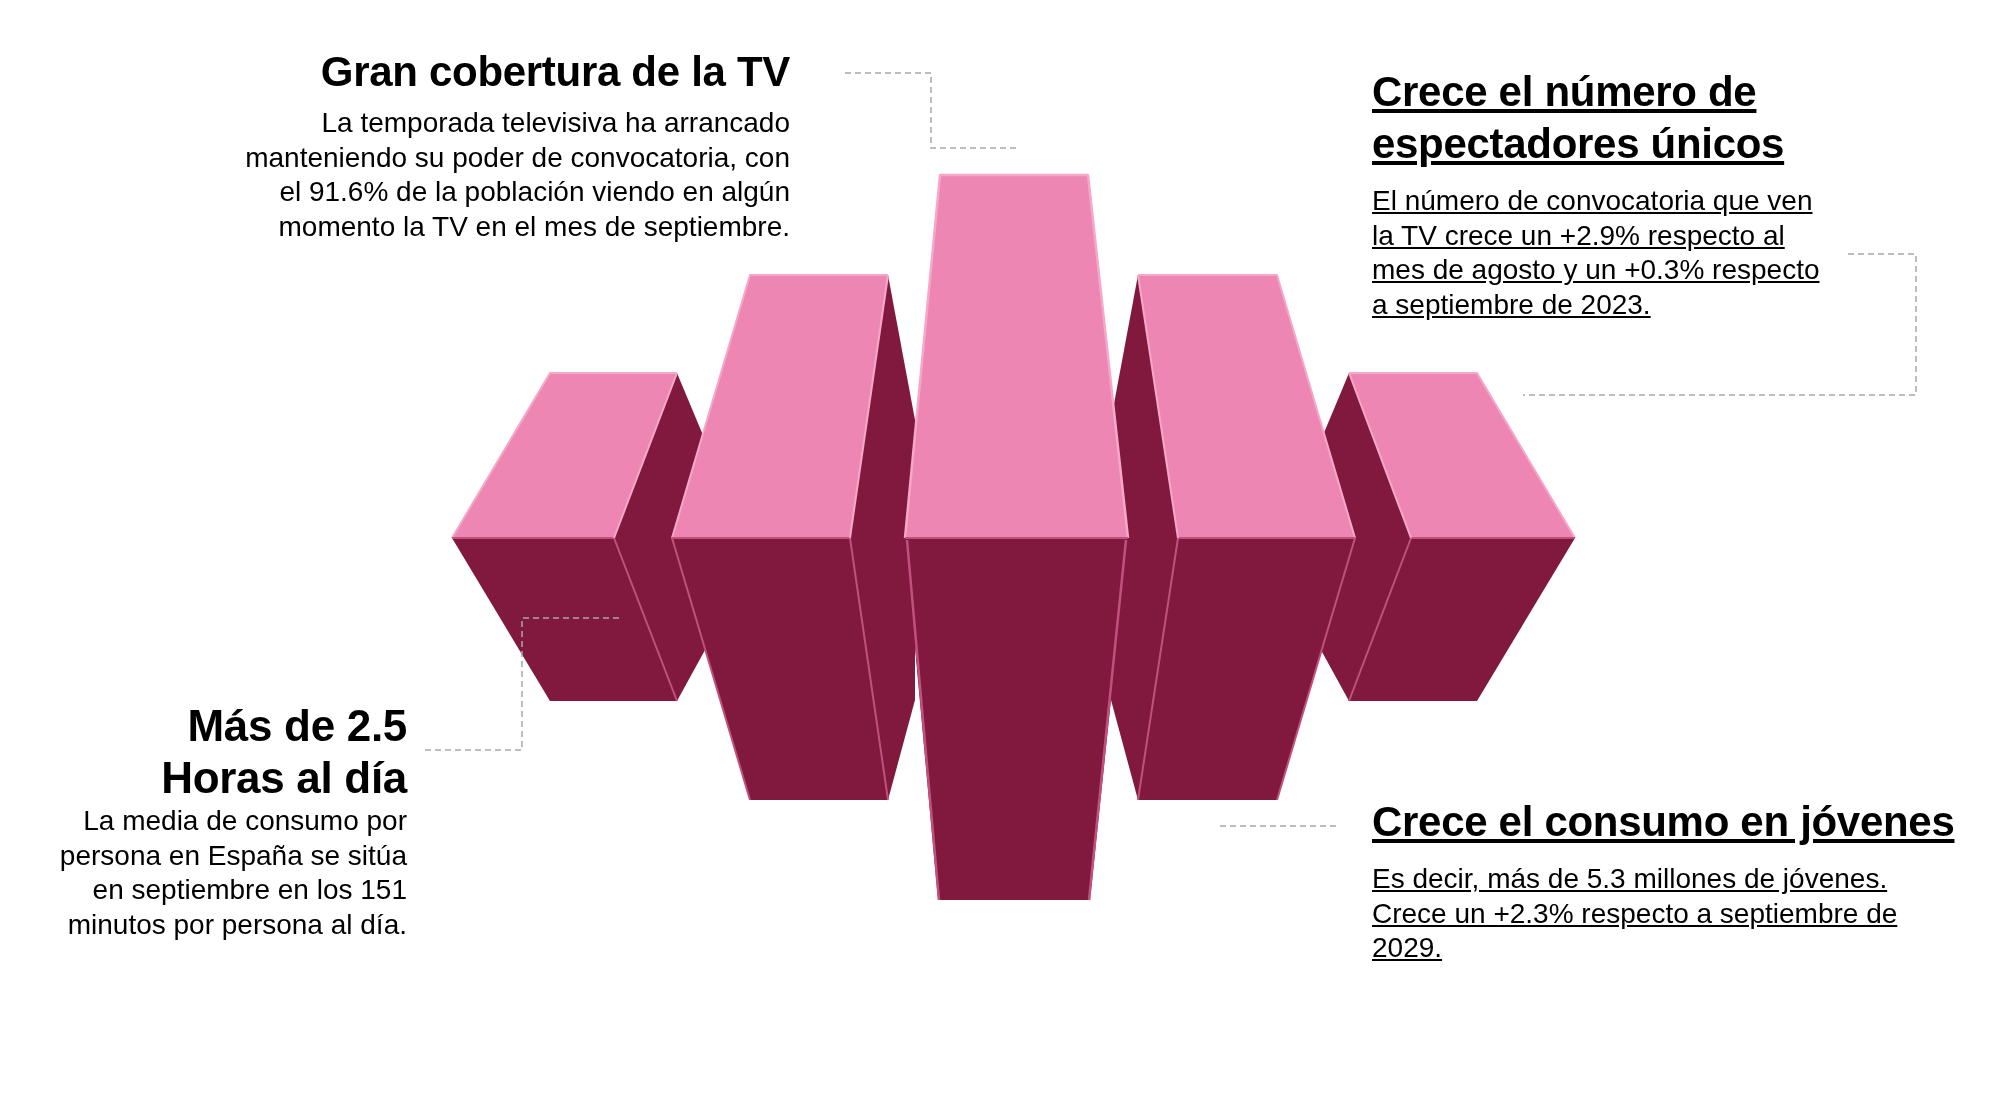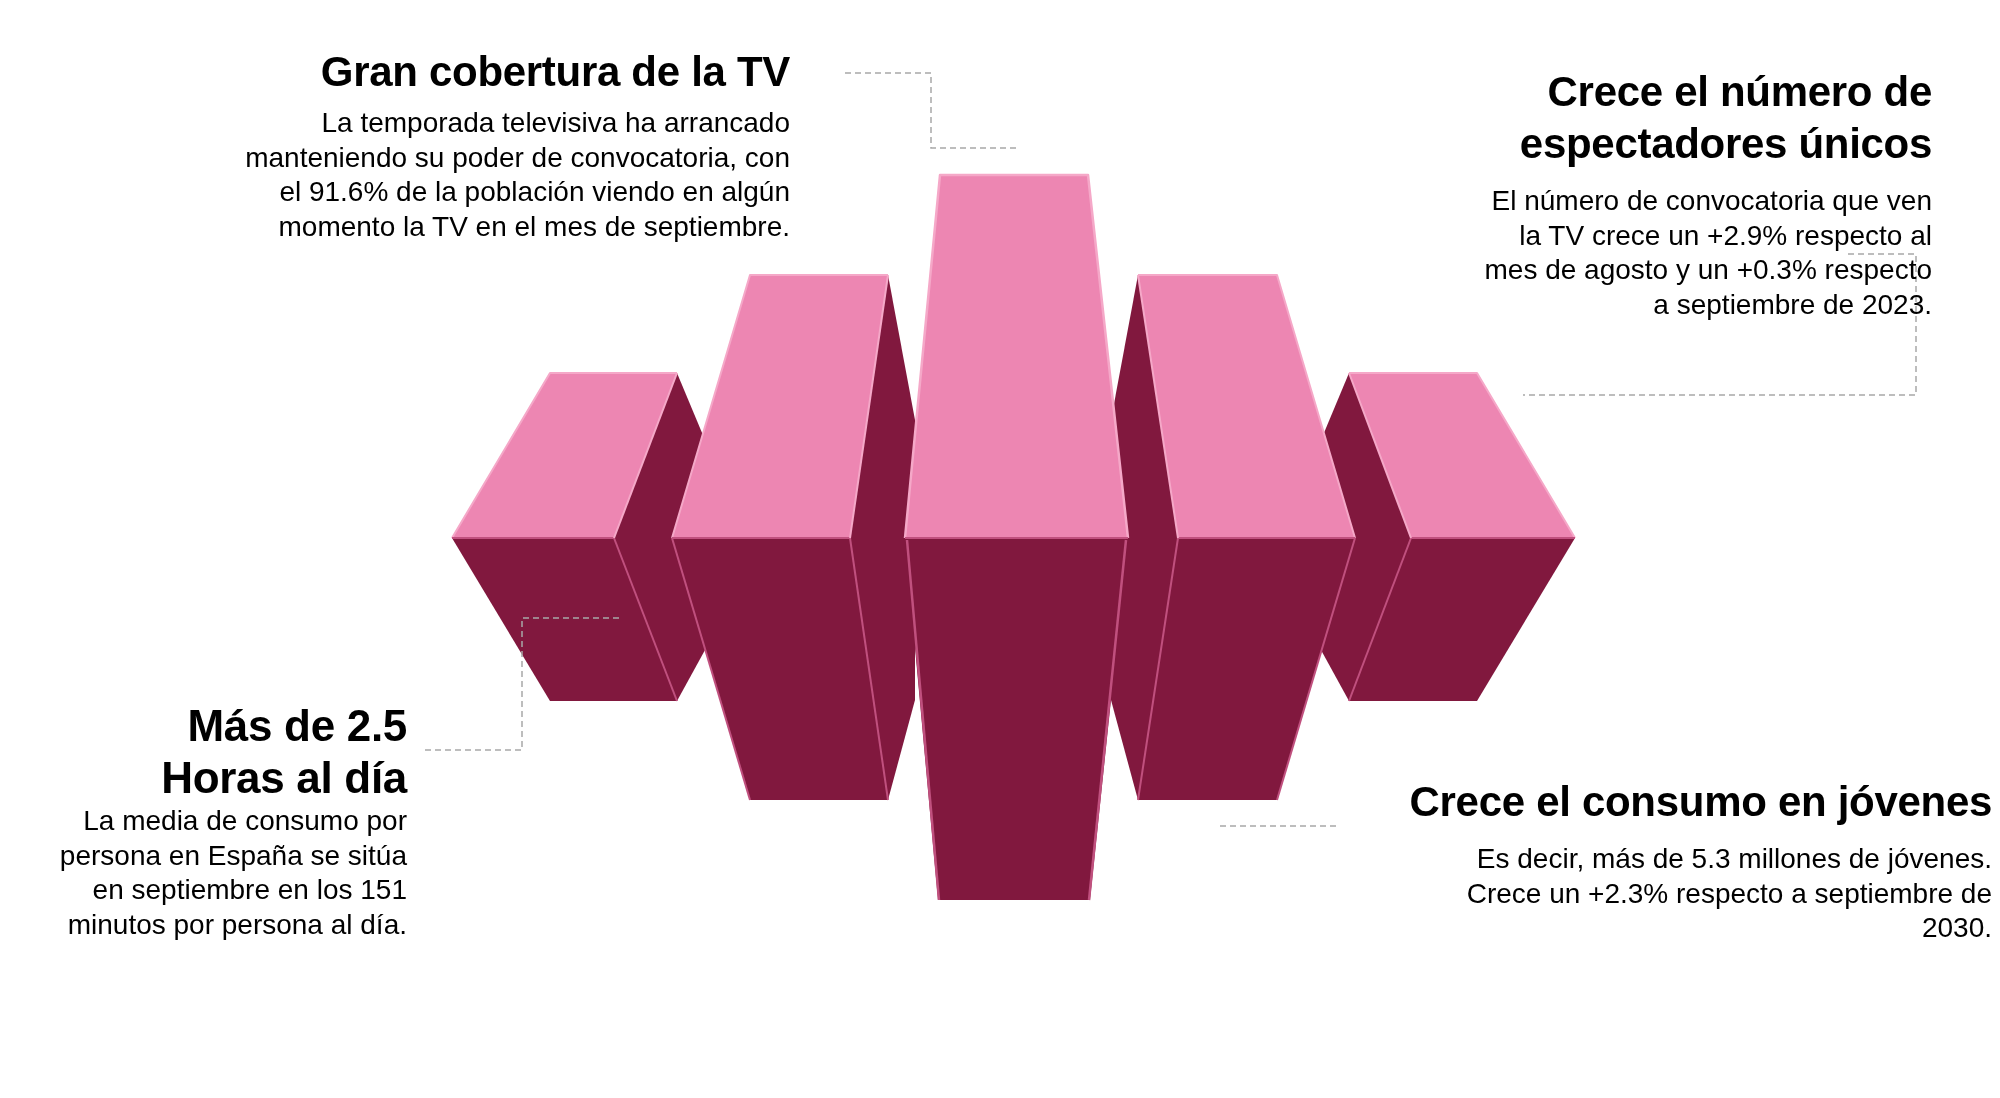--- a/index.html
+++ b/index.html
@@ -4,28 +4,28 @@
 <style>
   html, body { margin: 0; padding: 0; background: #ffffff; }
   body { width: 2000px; height: 1098px; position: relative; overflow: hidden;
          font-family: "Liberation Sans", "DejaVu Sans", sans-serif; color: #000; }
   .canvas { position: absolute; left: 0; top: 0; width: 2000px; height: 1098px; }
   svg.bars { position: absolute; left: 0; top: 0; }
   .block { position: absolute; }
   .block h2 { margin: 0; font-weight: 700; font-size: 42px; line-height: 52px; letter-spacing: -0.3px; }
   .block p { margin: 0; font-size: 28px; line-height: 34.5px; font-weight: 400; }
   .right-align { text-align: right; }
-  .left-align { text-align: right; }
+  .left-align { text-align: left; text-decoration: underline; }
   #blk-coverage { right: 1210px; top: 46px; width: 620px; }
   #blk-coverage h2 { margin-bottom: 8px; }
   #blk-viewers { left: 1372px; top: 66px; width: 560px; }
   #blk-viewers h2 { margin-bottom: 14px; }
   #blk-hours { right: 1593px; top: 700px; width: 420px; }
   #blk-hours h2 { font-size: 44px; line-height: 52px; }
-  #blk-young { left: 1372px; top: 776px; width: 620px; }
+  #blk-young { left: 1372px; top: 796px; width: 620px; }
   #blk-young h2 { margin-bottom: 14px; }
 </style>
 </head>
 <body>
 
 <div class="canvas">
 
   <svg class="bars" width="2000" height="1098" viewBox="0 0 2000 1098">
     <g stroke-linejoin="round">
 
@@ -116,16 +116,16 @@
     <p>La media de consumo por</p>
     <p>persona en España se sitúa</p>
     <p>en septiembre en los 151</p>
     <p>minutos por persona al día.</p>
   </div>
 
   <div class="block left-align" id="blk-young">
     <h2>Crece el consumo en jóvenes</h2>
     <p>Es decir, más de 5.3 millones de jóvenes.</p>
     <p>Crece un +2.3% respecto a septiembre de</p>
-    <p>2030.</p>
+    <p>2029.</p>
   </div>
 
 </div>
 
 </body></html>

